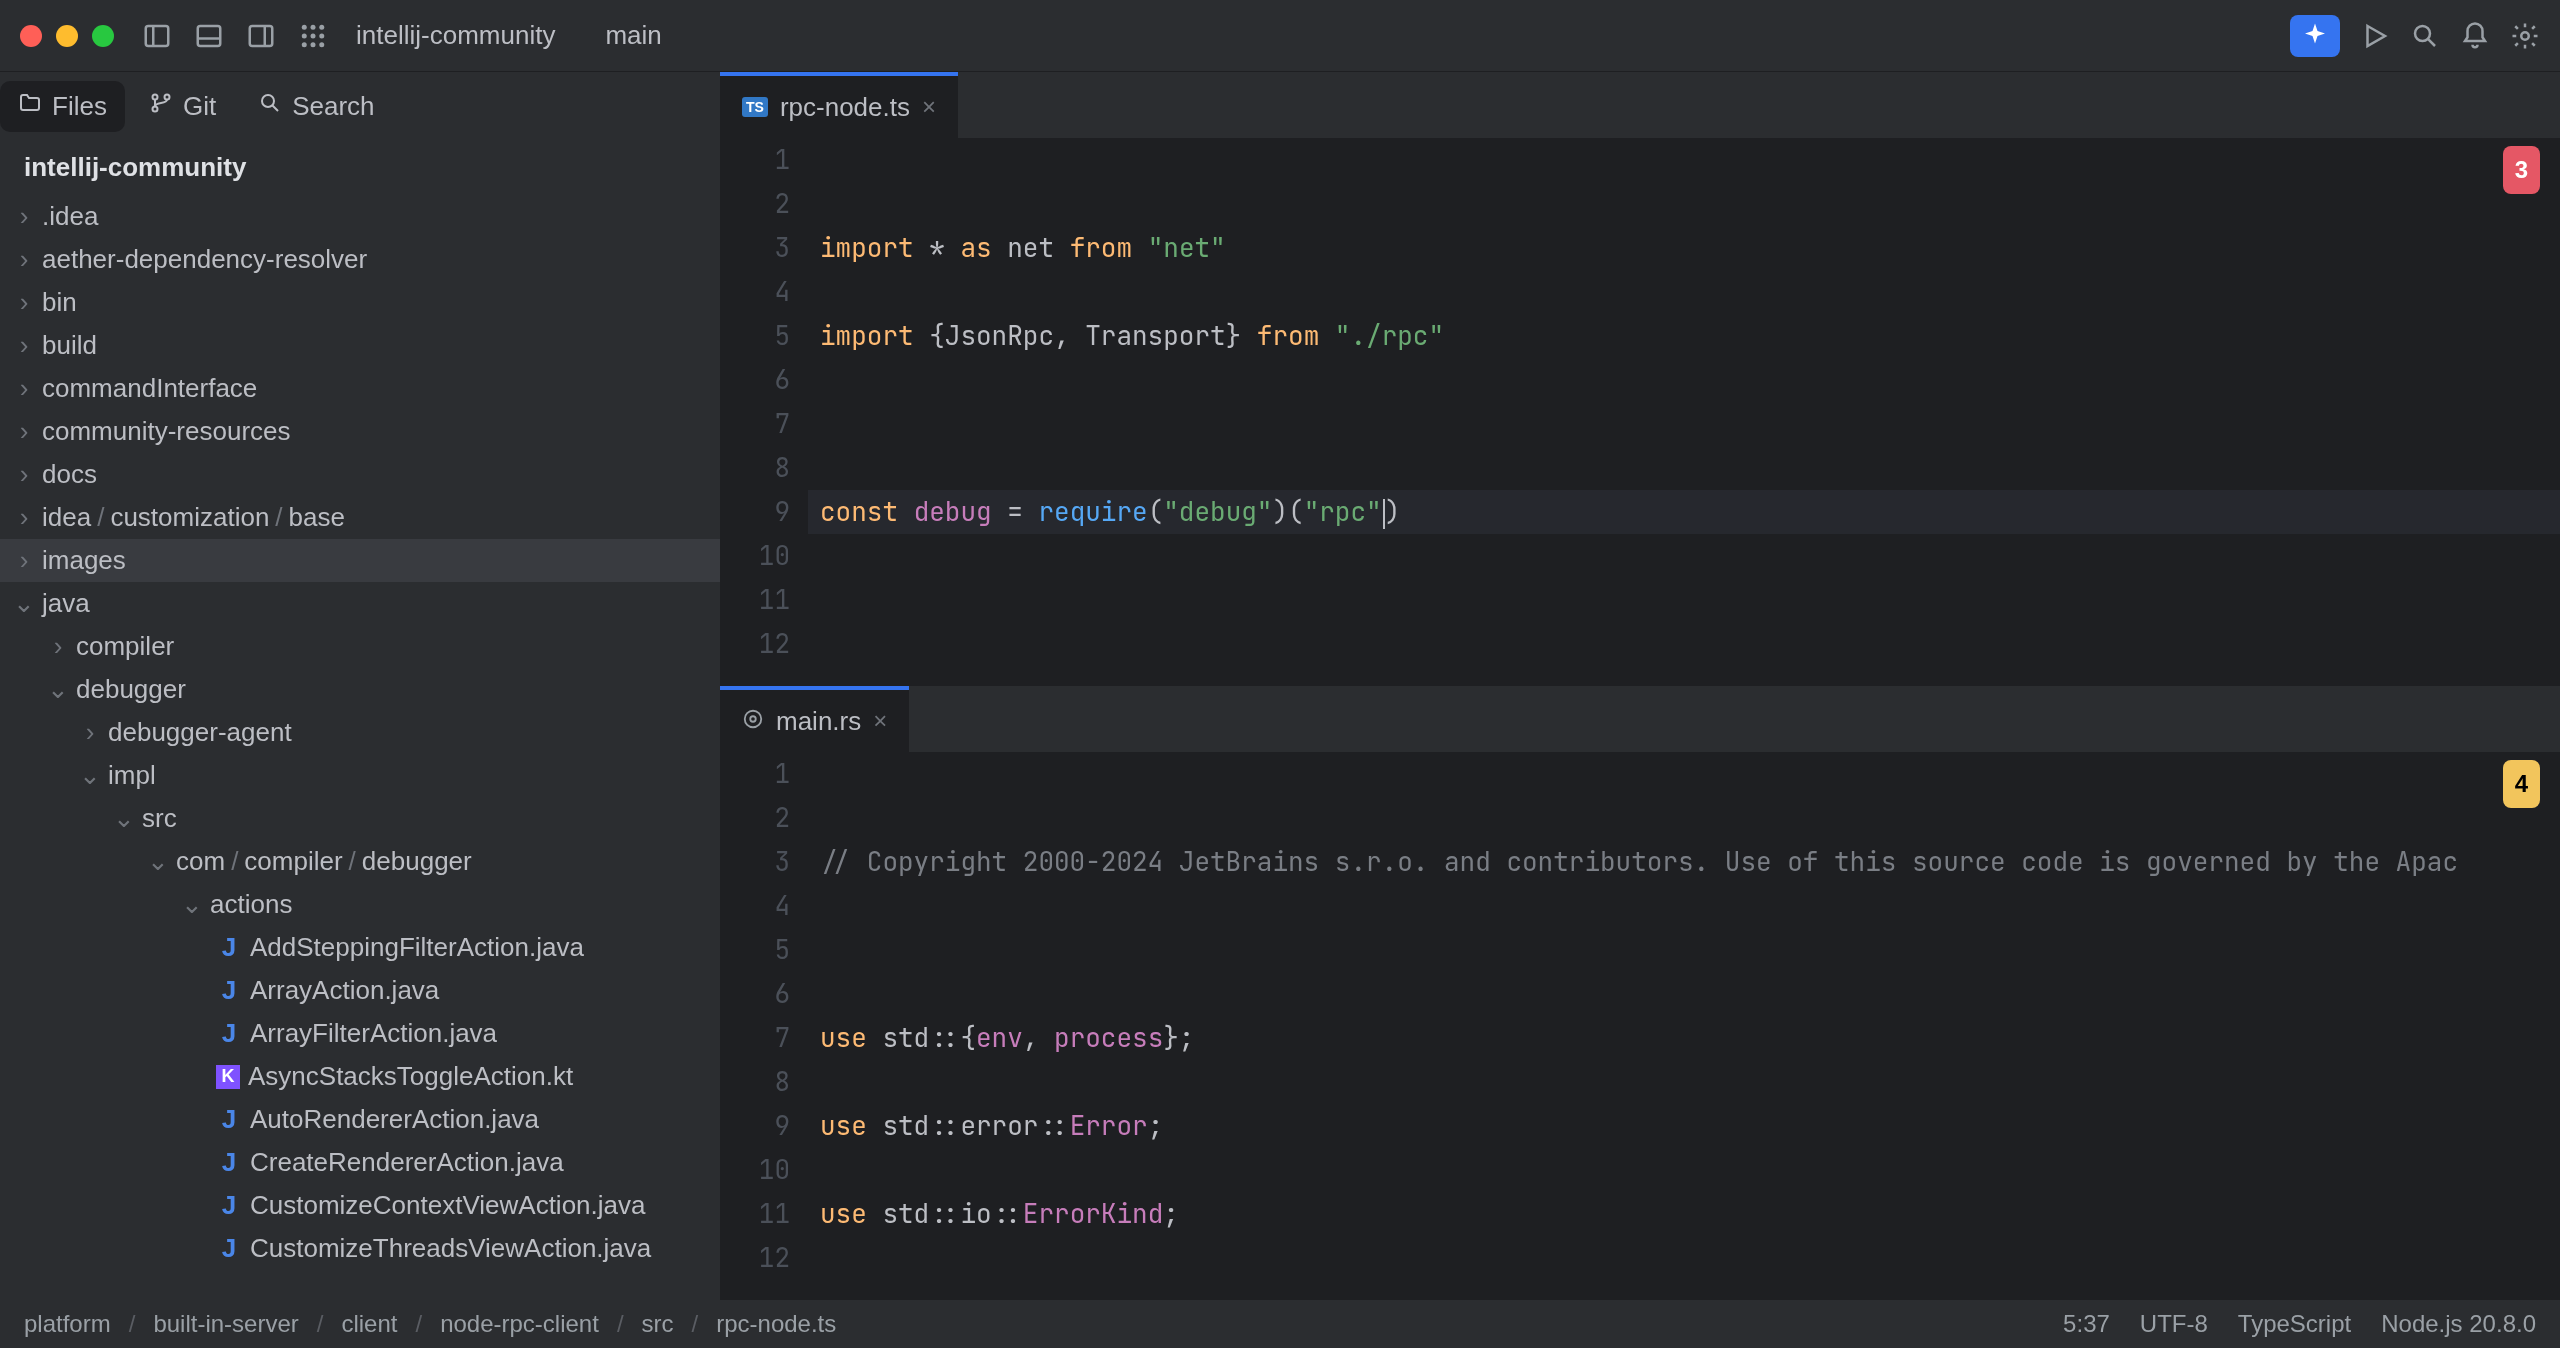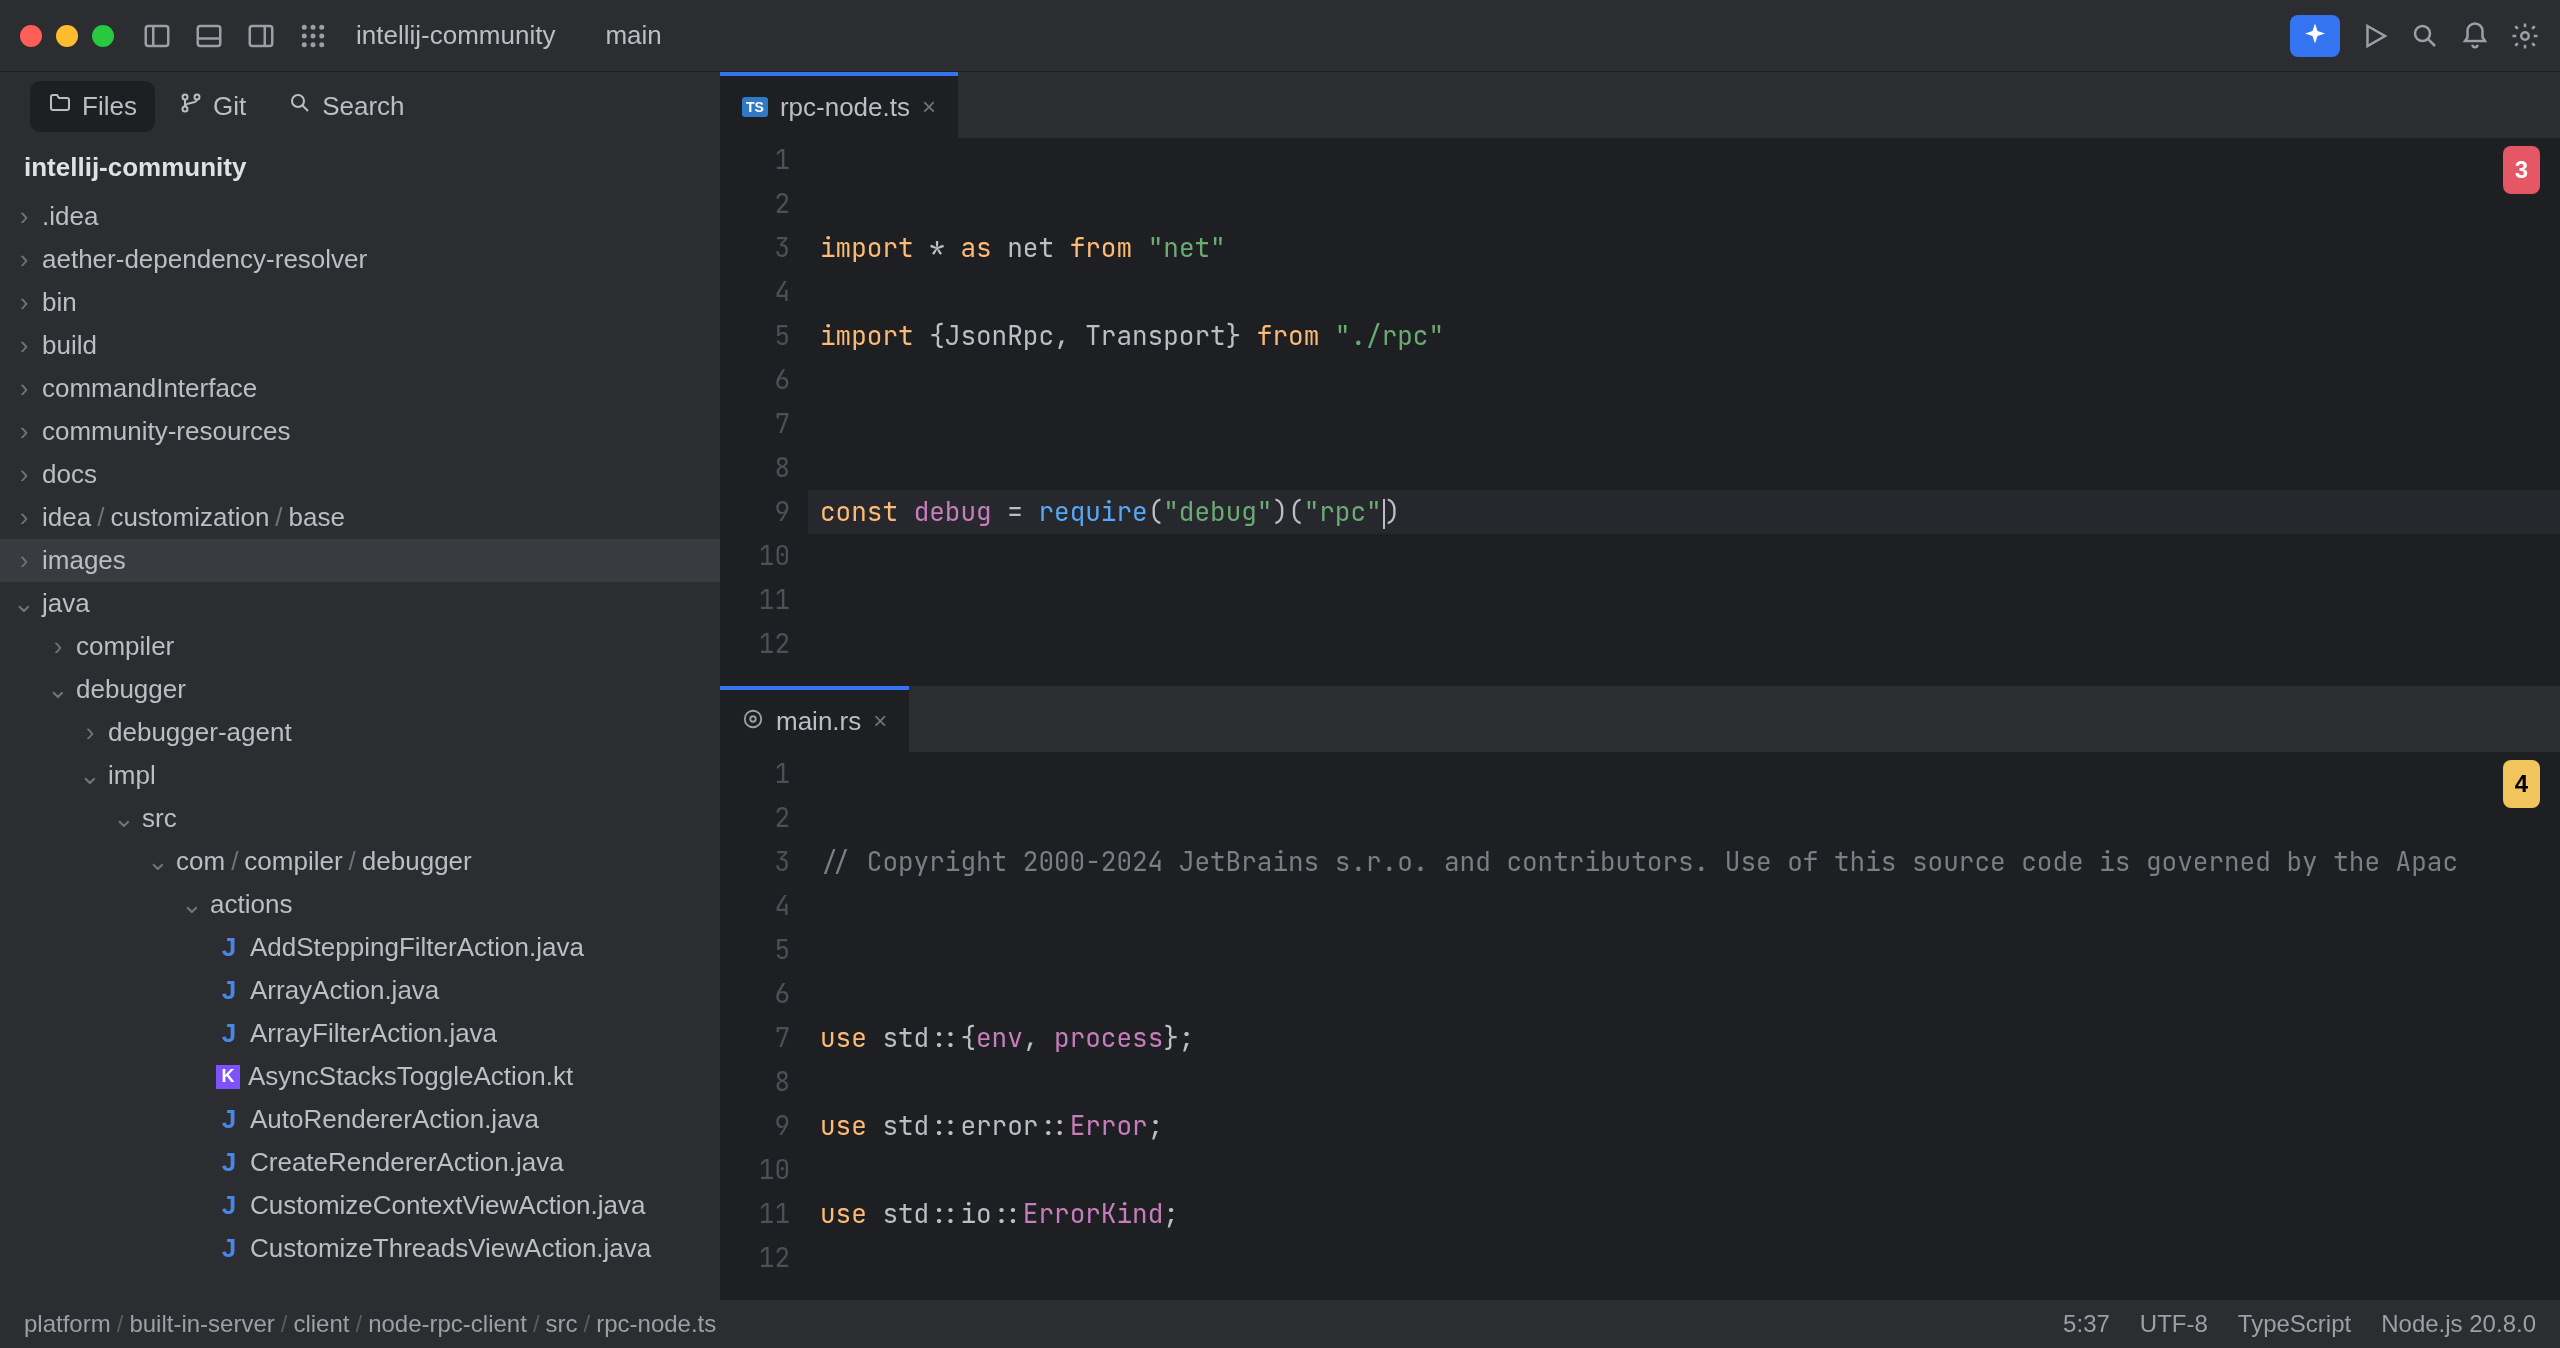--- a/index.html
+++ b/index.html
@@ -39,21 +39,21 @@
   width: 720px;
   background: #2b2d30;
   display: flex;
   flex-direction: column;
   overflow: hidden;
 }
 .sidebar-tabs {
   display: flex;
   height: 68px;
   align-items: center;
-  padding: 0 30px;
+  padding: 0 0;
   gap: 6px;
   text-align: center;
 }
 .sidebar-tab {
   display: flex;
   align-items: center;
   gap: 10px;
   padding: 10px 18px;
   border-radius: 10px;
   font-size: 26px;
@@ -141,21 +141,21 @@
 }
 .statusbar {
   height: 48px;
   background: #2b2d30;
   display: flex;
   align-items: center;
   padding: 0 24px;
   font-size: 24px;
   color: #9aa0a6;
 }
-.breadcrumbs { display: flex; gap: 6px; }
+.breadcrumbs { display: flex; gap: 18px; }
 .bc-sep { color: #5a5d63; }
 .status-right { margin-left: auto; display: flex; gap: 30px; }
 .cursor-caret {
   display: inline-block;
   width: 2px;
   height: 30px;
   background: #bcbec4;
   vertical-align: middle;
   margin-left: 1px;
 }

